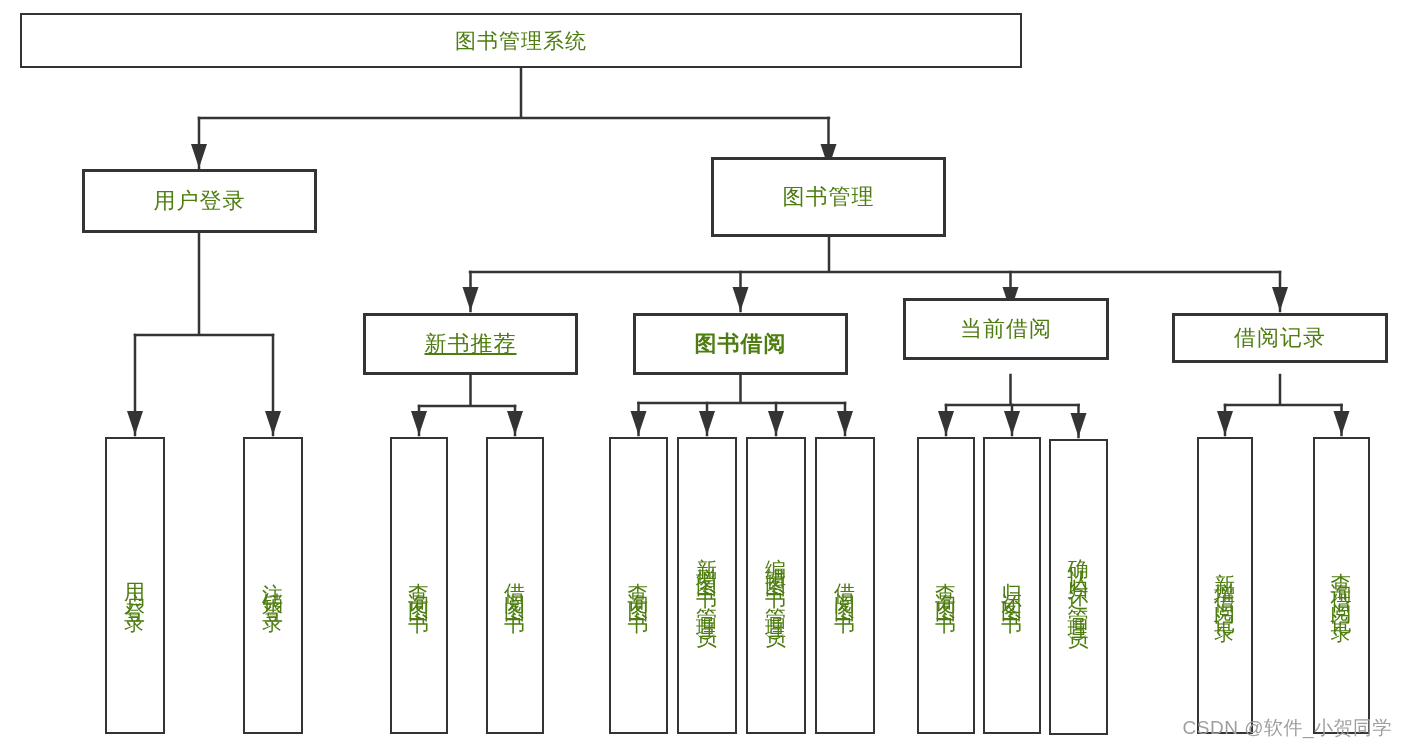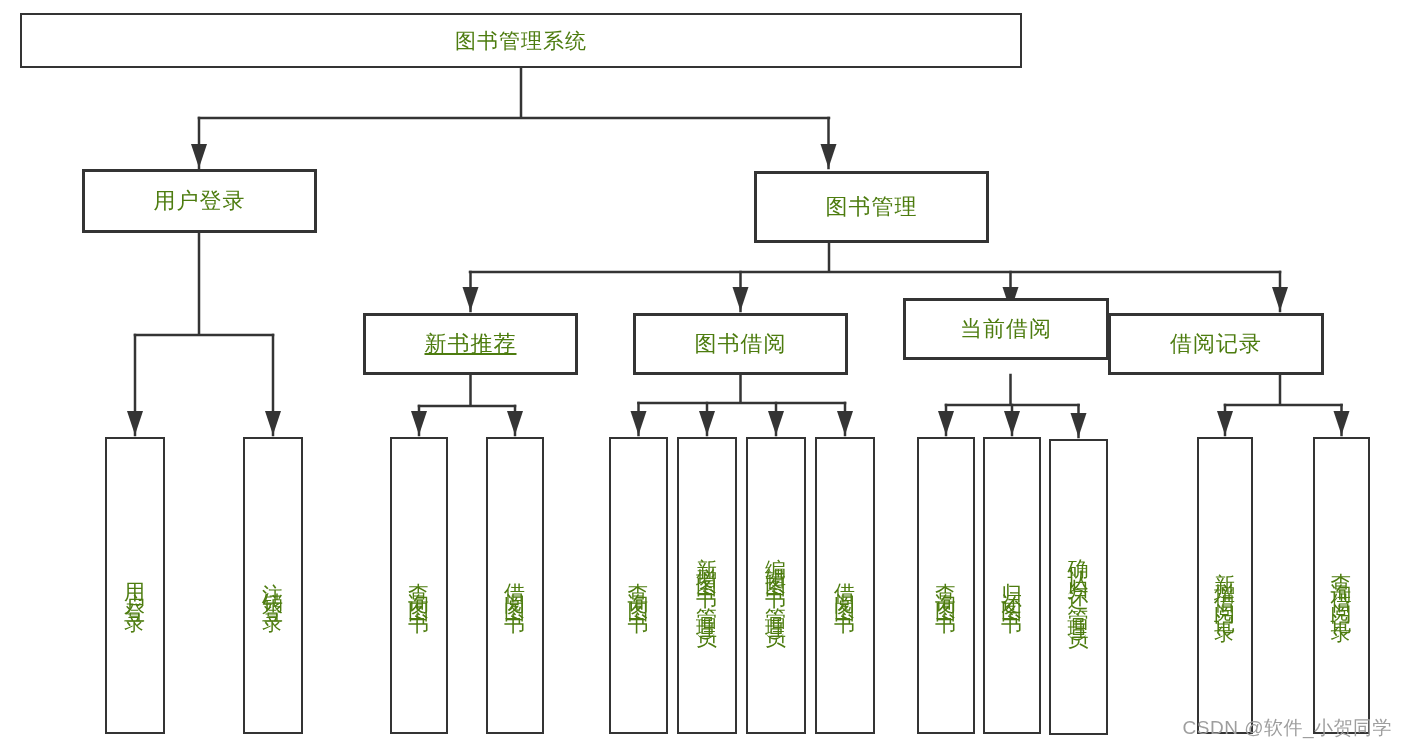--- a/index.html
+++ b/index.html
@@ -96,26 +96,26 @@
 
       <path d="M1280,375 V405 M1225,405 H1341.5"></path>
       <path d="M1225,405 V435" marker-end="url(#arrowhead)"></path>
       <path d="M1341.5,405 V435" marker-end="url(#arrowhead)"></path>
     </g>
   </svg>
 
   <div class="box" style="left:20px; top:13px; width:1002px; height:55px;">图书管理系统</div>
 
   <div class="box lvl" style="left:82px; top:169px; width:235px; height:64px;">用户登录</div>
-  <div class="box lvl" style="left:711px; top:171px; width:235px; height:72px;margin-left:43px;">图书管理</div>
+  <div class="box lvl" style="left:711px; top:157px; width:235px; height:80px;">图书管理</div>
 
   <div class="box lvl" style="left:363px; top:313px; width:215px; height:62px;text-decoration:underline;">新书推荐</div>
-  <div class="box lvl" style="left:633px; top:313px; width:215px; height:62px;">图书借阅</div>
+  <div class="box lvl" style="left:633px; top:313px; width:215px; height:62px;font-weight:bold;">图书借阅</div>
   <div class="box lvl" style="left:903px; top:298px; width:206px; height:62px;">当前借阅</div>
-  <div class="box lvl" style="left:1108px; top:313px; width:216px; height:62px;">借阅记录</div>
+  <div class="box lvl" style="left:1172px; top:313px; width:216px; height:50px;">借阅记录</div>
 
   <div class="box leaf" style="left:105px; top:437px; width:60px; height:297px;">用户登录</div>
   <div class="box leaf" style="left:243px; top:437px; width:60px; height:297px;">注销登录</div>
 
   <div class="box leaf" style="left:390px; top:437px; width:58px; height:297px;">查询图书</div>
   <div class="box leaf" style="left:486px; top:437px; width:58px; height:297px;">借阅图书</div>
 
   <div class="box leaf" style="left:609px; top:437px; width:59px; height:297px;">查询图书</div>
   <div class="box leaf" style="left:677px; top:437px; width:60px; height:297px;">新增图书（管理员）</div>
   <div class="box leaf" style="left:746px; top:437px; width:60px; height:297px;">编辑图书（管理员）</div>

